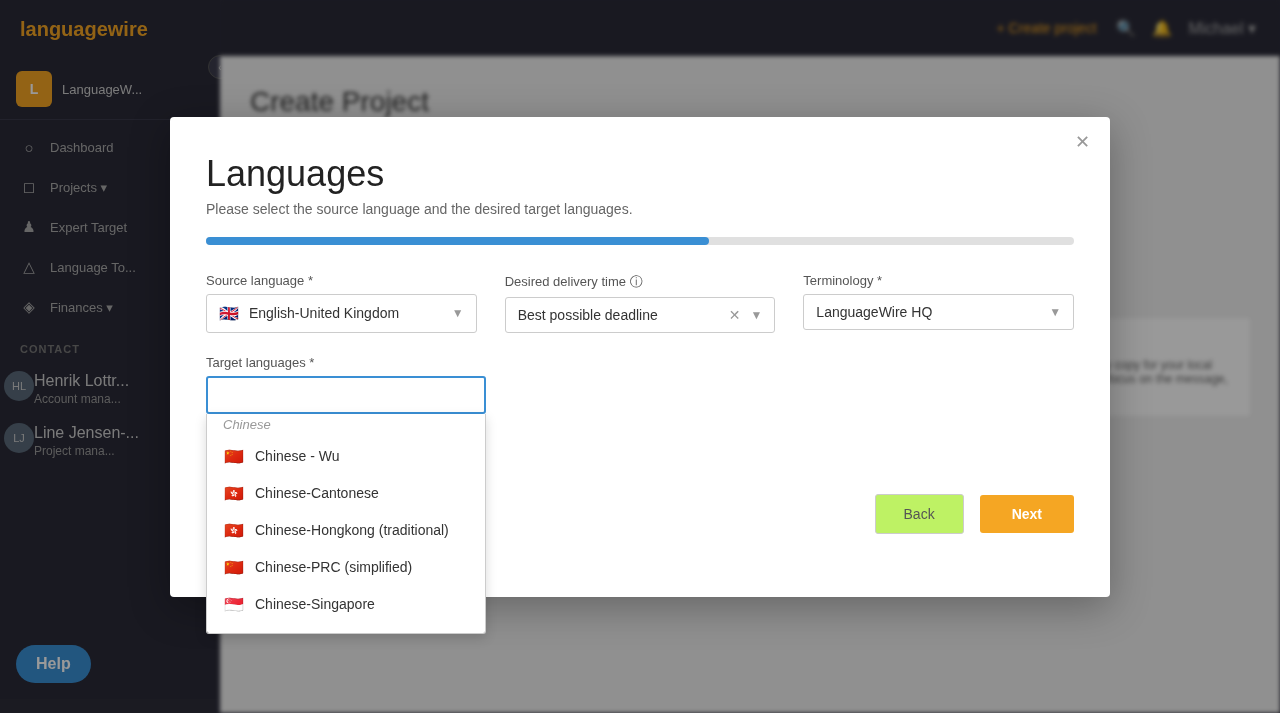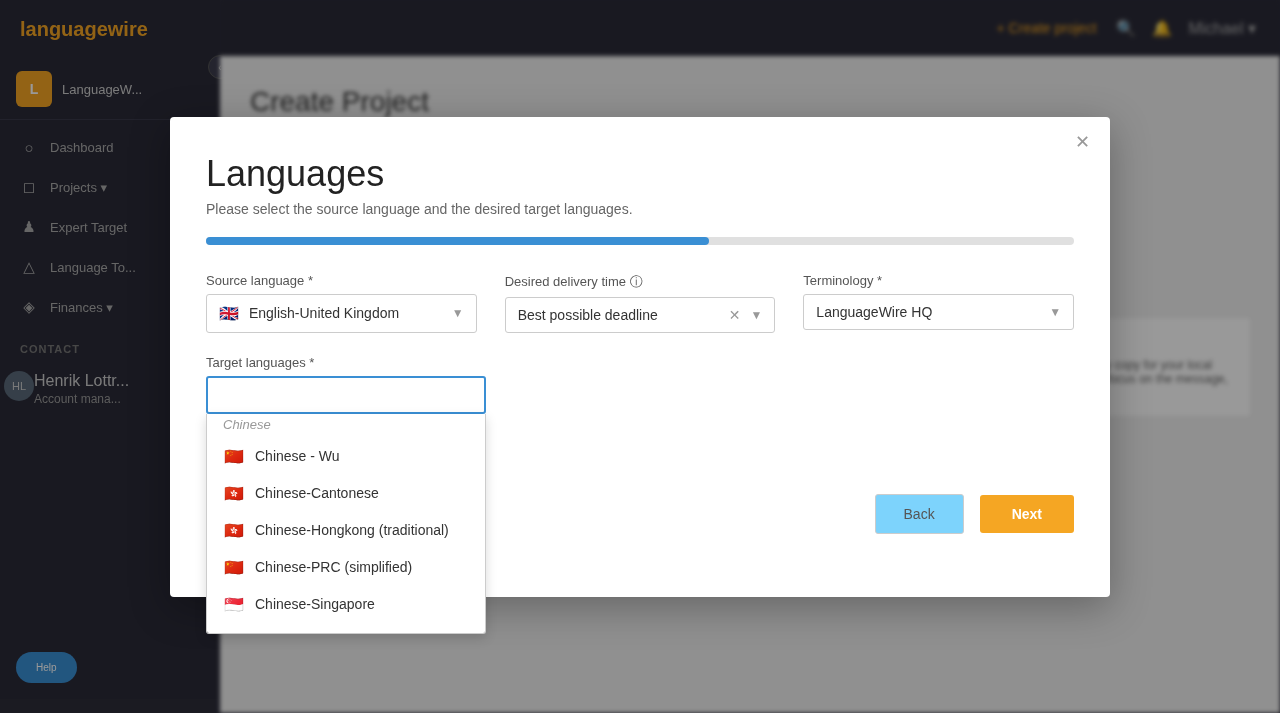--- a/index.html
+++ b/index.html
@@ -34,21 +34,21 @@
       color: #aaa; font-size: 13px; cursor: pointer; transition: background 0.15s;
     }
     .sidebar-item .icon { font-size: 15px; width: 18px; text-align: center; }
     .sidebar-contact { padding: 8px 20px; color: #777; font-size: 11px; letter-spacing: 1px; font-weight: 600; margin-top: 8px; }
     .sidebar-person { display: flex; align-items: flex-start; padding: 8px 4px; gap: 0; }
     .sidebar-avatar { width: 30px; height: 30px; border-radius: 50%; background: #5a6a7a; display: flex; align-items: center; justify-content: center; color: #ccc; font-size: 11px; overflow: hidden; }
     .sidebar-person-info { color: #999; font-size: 12px; line-height: 1.3; }
     .sidebar-person-name { color: #ccc; font-size: 16px; }
     .help-btn {
       margin: 16px; background: #3a8fd4; color: white; border: none; border-radius: 20px;
-      padding: 10px 20px; font-size: 10px; font-weight: 400; cursor: pointer; align-self: flex-start;
+      padding: 10px 20px; font-size: 16px; font-weight: 700; cursor: pointer; align-self: flex-start;
     }
 
     
     .main-content {
       position: absolute; left: 220px; top: 0; right: 0; height: 713px;
       background: #f0f0f0; filter: blur(2px);
     }
     .top-bar {
       background: #2b2b38; height: 56px; display: flex; align-items: center;
       justify-content: flex-end; padding: 0 24px; gap: 20px;
@@ -118,21 +118,21 @@
     .dropdown-item .lang-flag { font-size: 16px; width: 22px; text-align: center; }
 
     
     .dropdown::-webkit-scrollbar { width: 6px; }
     .dropdown::-webkit-scrollbar-thumb { background: #ccc; border-radius: 3px; }
     .dropdown::-webkit-scrollbar-track { background: #f9f9f9; }
 
     
     .modal-footer { display: flex; justify-content: flex-end; gap: 16px; margin-top: 80px; align-items: center; }
     .back-btn {
-      background: #7dd3fc; border: 1px solid #ccc; border-radius: 3px;
+      background: #bef264; border: 1px solid #ccc; border-radius: 3px;
       padding: 11px 28px; font-size: 14px; color: #555; cursor: pointer;
     }
     .next-btn {
       background: #f5a623; border: none; border-radius: 3px;
       padding: 11px 32px; font-size: 14px; color: white; cursor: pointer; font-weight: 600;
     }
 
     
     .cards-row { display: flex; gap: 16px; margin-top: 200px; }
     .card { background: white; border-radius: 4px; flex: 1; padding: 16px; font-size: 12px; color: #666; }
@@ -172,20 +172,27 @@
     <div class="sidebar-item">
       <span class="icon">◈</span>
       <span>Finances ▾</span>
     </div>
     <div class="sidebar-contact">CONTACT</div>
     <div class="sidebar-person">
       <div class="sidebar-avatar">HL</div>
       <div class="sidebar-person-info">
         <div class="sidebar-person-name">Henrik Lottr...</div>
         <div>Account mana...</div>
+      </div>
+    </div>
+    <div class="sidebar-person">
+      <div class="sidebar-avatar">LJ</div>
+      <div class="sidebar-person-info">
+        <div class="sidebar-person-name">Line Jensen-...</div>
+        <div>Project mana...</div>
       </div>
     </div>
   </nav>
   <button class="help-btn">Help</button>
 </div>
 
 <div class="main-content">
   <div class="top-bar">
     <span class="create-project-btn">+ Create project</span>
     <div class="top-bar-icons">

